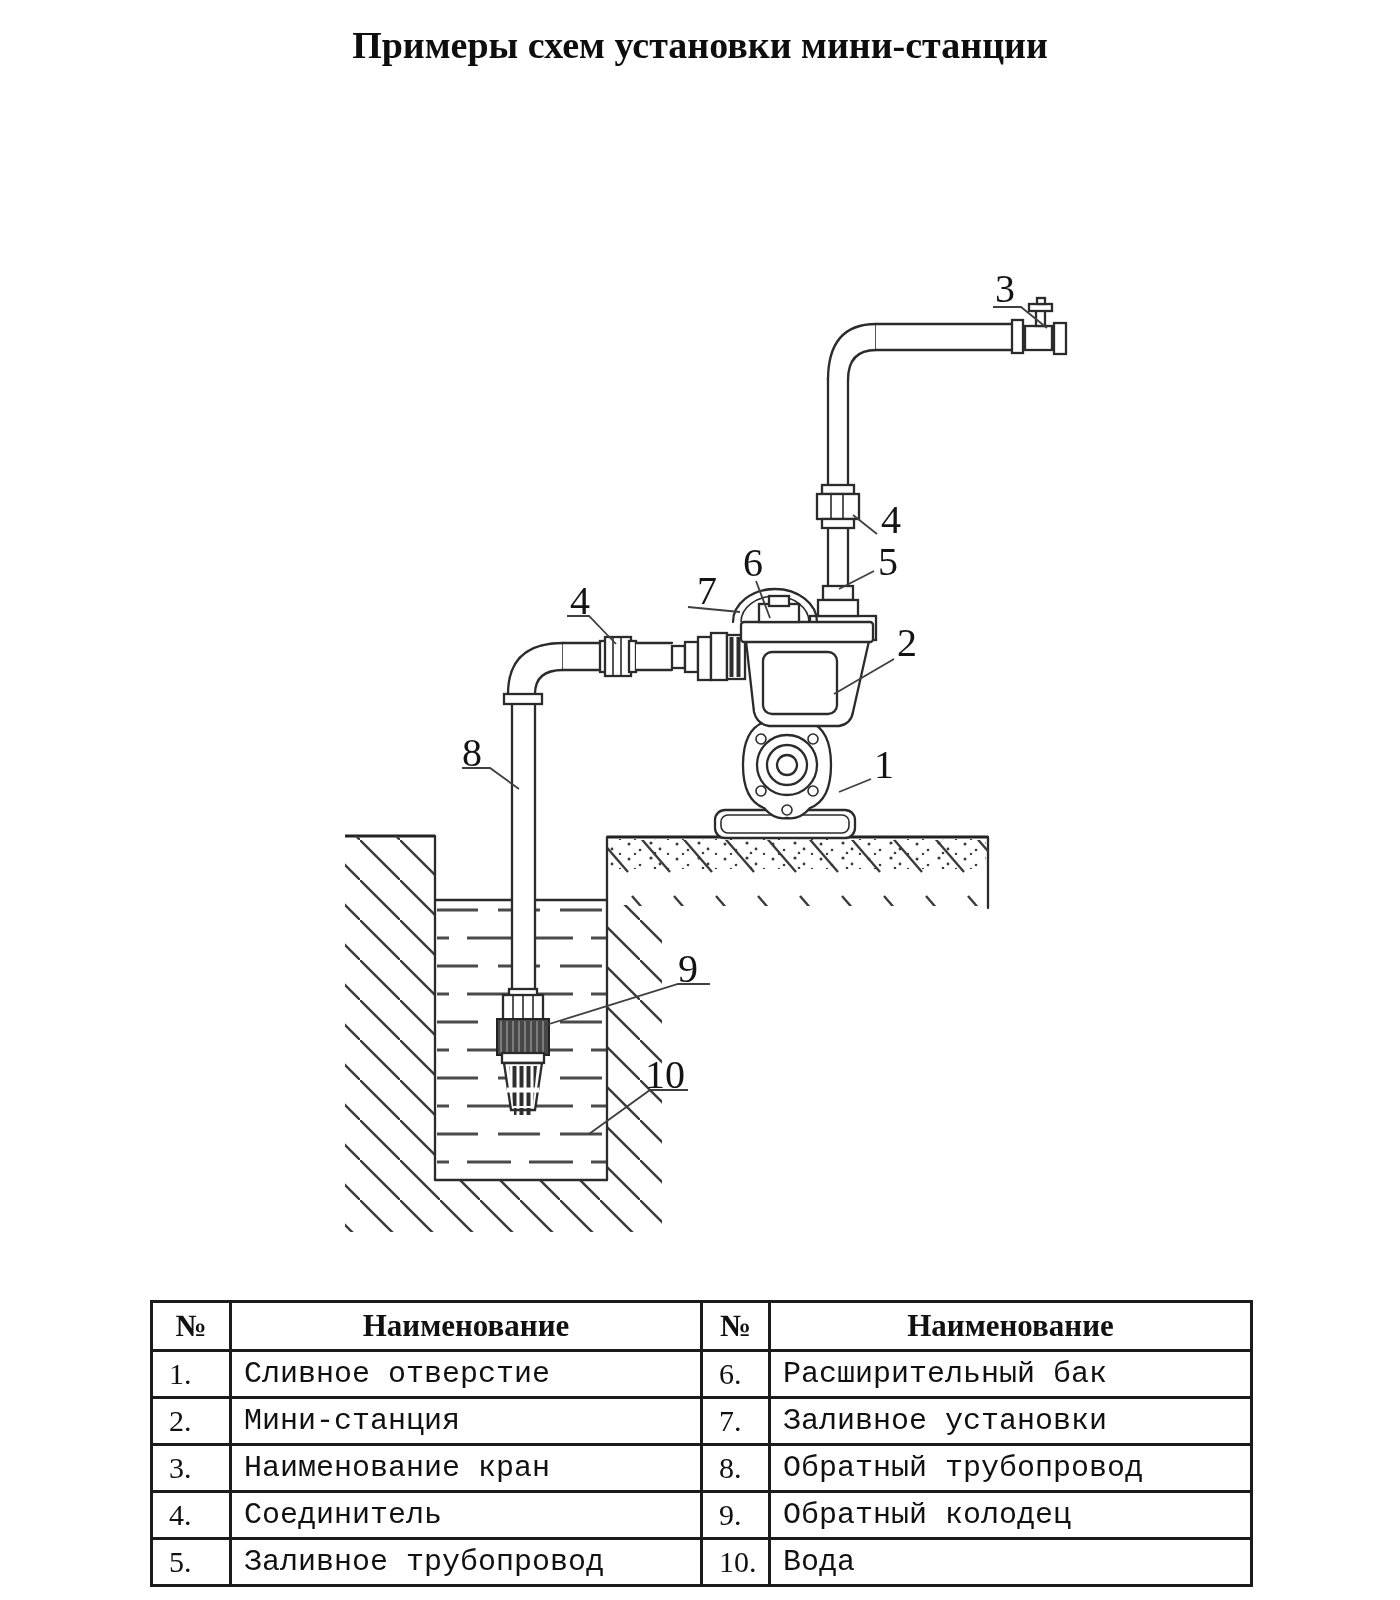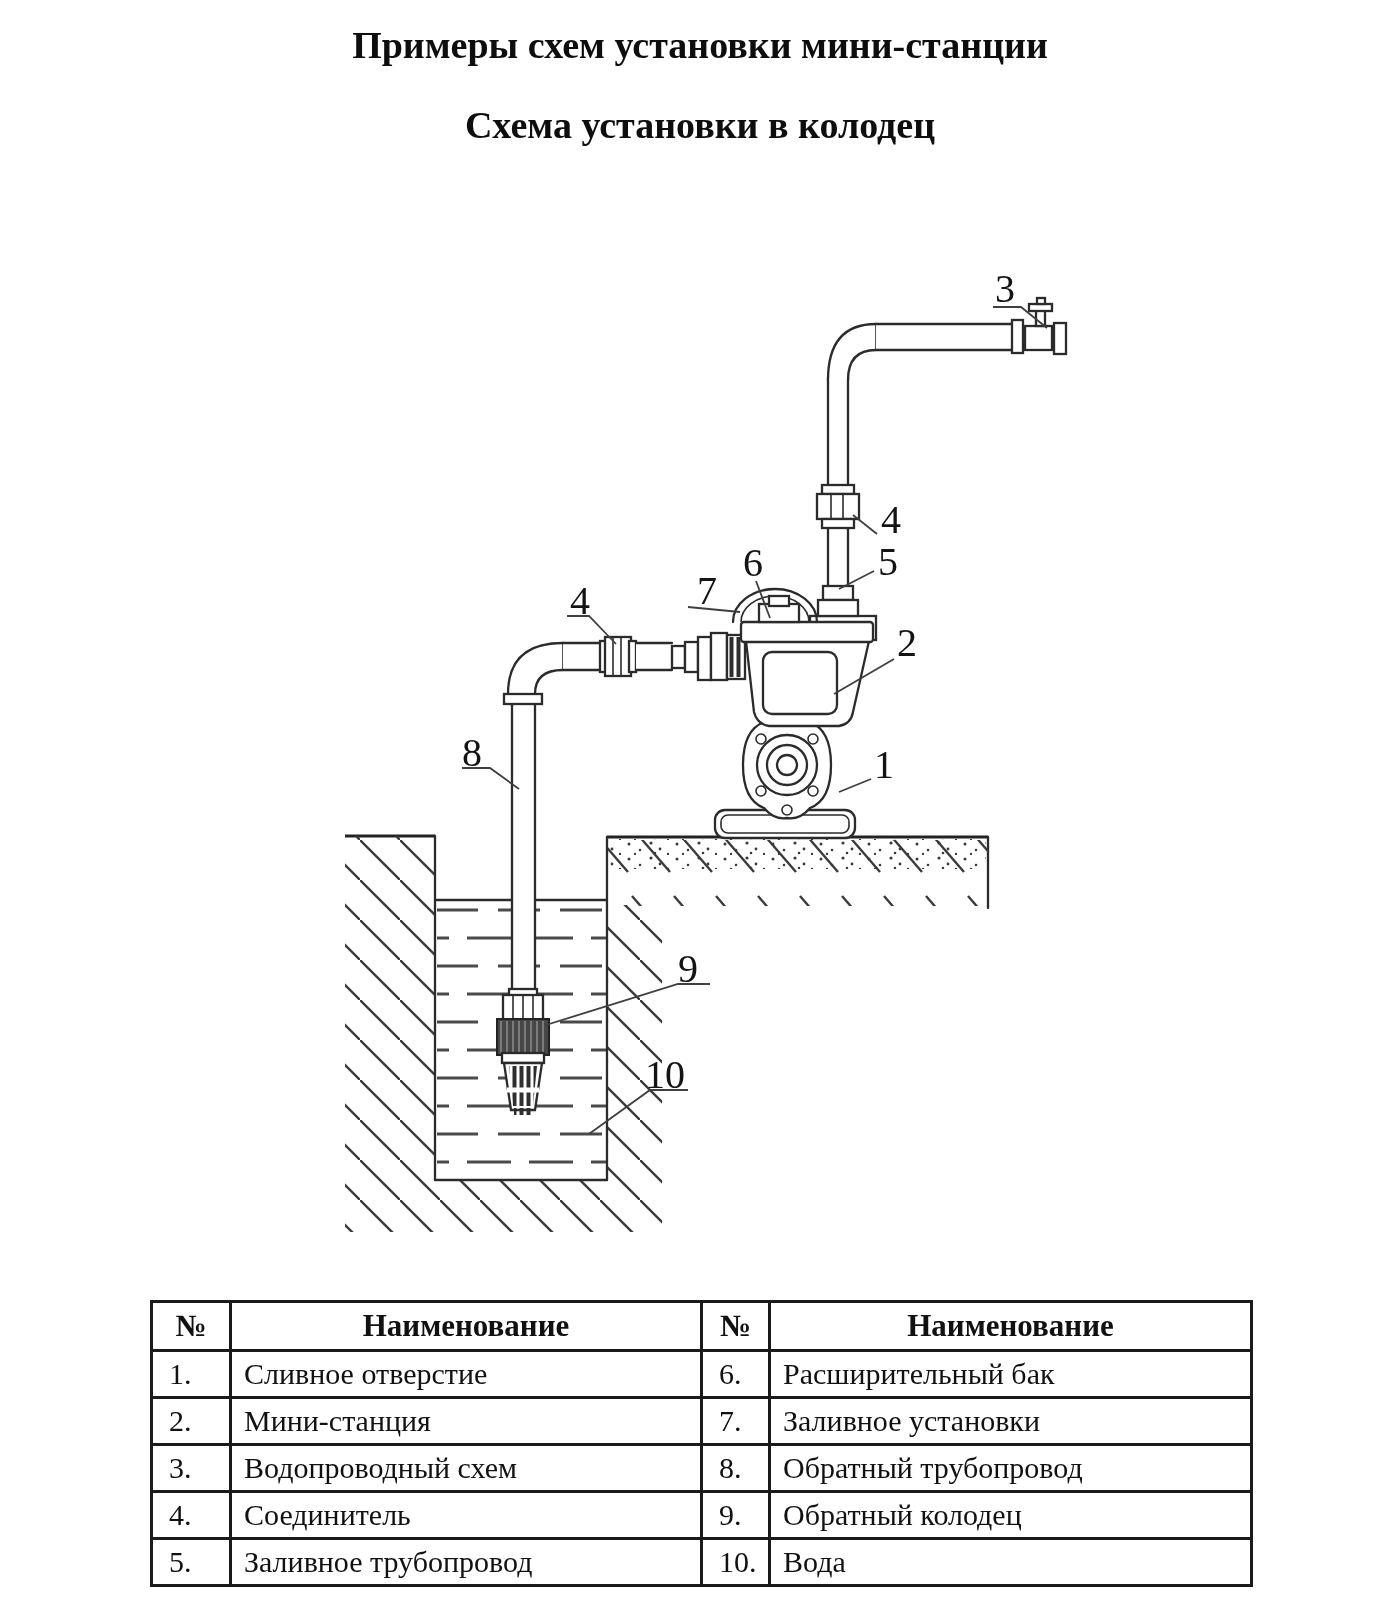--- a/index.html
+++ b/index.html
@@ -20,29 +20,28 @@
   .part{ fill:#ffffff; stroke:#2b2b2b; stroke-width:2.3; }
   .leader { stroke:#3f3f3f; stroke-width:1.8; fill:none; }
   .callout { font-family:"Liberation Serif","DejaVu Serif",serif; font-size:40px; fill:#141414; }
 
   table.legend { position:absolute; left:150px; top:1300px; border-collapse:collapse;
                  table-layout:fixed; width:1100px; background:#fff; }
   .legend th, .legend td { border:3px solid #1b1b1b; overflow:hidden; white-space:nowrap; }
   .legend th { height:44px; font-size:31px; font-weight:bold; text-align:center; }
   .legend td { height:42px; font-size:30px; vertical-align:middle; }
   .legend td.num  { padding-left:16px; }
-  .legend td.name { padding-left:12px; }
+  .legend td.name { padding-left:12px;font-family:Liberation Mono, monospace; }
 </style>
 </head>
 <body>
 
 <div class="page">
 
   <div class="title t1">Примеры схем установки мини-станции</div>
-  <div class="title t2">Схема установки в колодец</div>
 
   <svg width="1400" height="1600" viewBox="0 0 1400 1600">
     <defs>
       <pattern id="hatch" width="40" height="40" patternUnits="userSpaceOnUse">
         <line x1="0" y1="0" x2="40" y2="40" stroke="#3a3a3a" stroke-width="2.4"></line>
       </pattern>
       <pattern id="hatch2" width="42" height="68" patternUnits="userSpaceOnUse">
         <line x1="2" y1="12" x2="40" y2="56" stroke="#3a3a3a" stroke-width="2.4"></line>
       </pattern>
       <pattern id="stipple" width="48" height="15" patternUnits="userSpaceOnUse">
@@ -238,21 +237,21 @@
       <td class="name">Расширительный бак</td>
     </tr>
     <tr>
       <td class="num">2.</td>
       <td class="name">Мини-станция</td>
       <td class="num">7.</td>
       <td class="name">Заливное установки</td>
     </tr>
     <tr>
       <td class="num">3.</td>
-      <td class="name">Водопроводный схем</td>
+      <td class="name">Наименование кран</td>
       <td class="num">8.</td>
       <td class="name">Обратный трубопровод</td>
     </tr>
     <tr>
       <td class="num">4.</td>
       <td class="name">Соединитель</td>
       <td class="num">9.</td>
       <td class="name">Обратный колодец</td>
     </tr>
     <tr>

